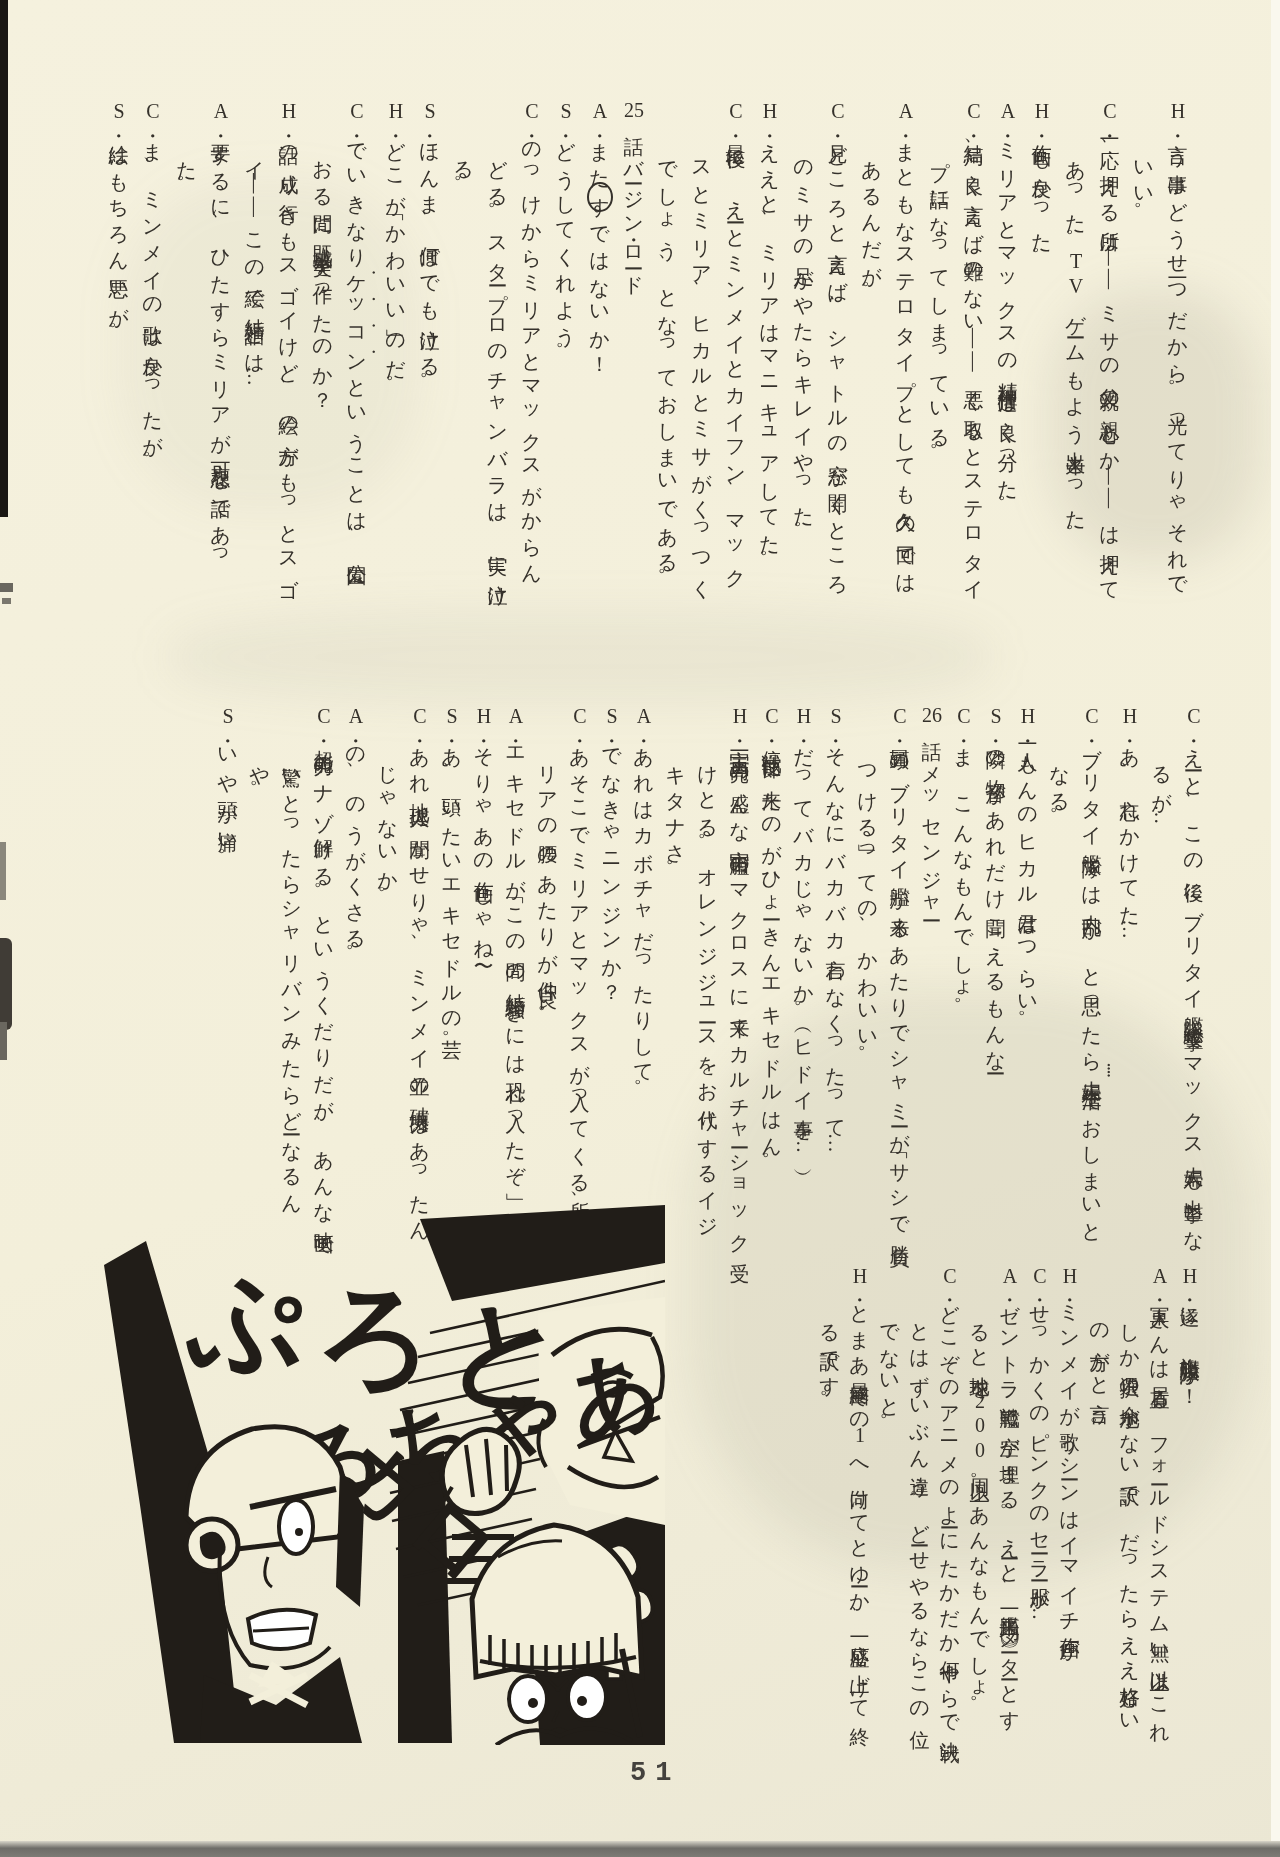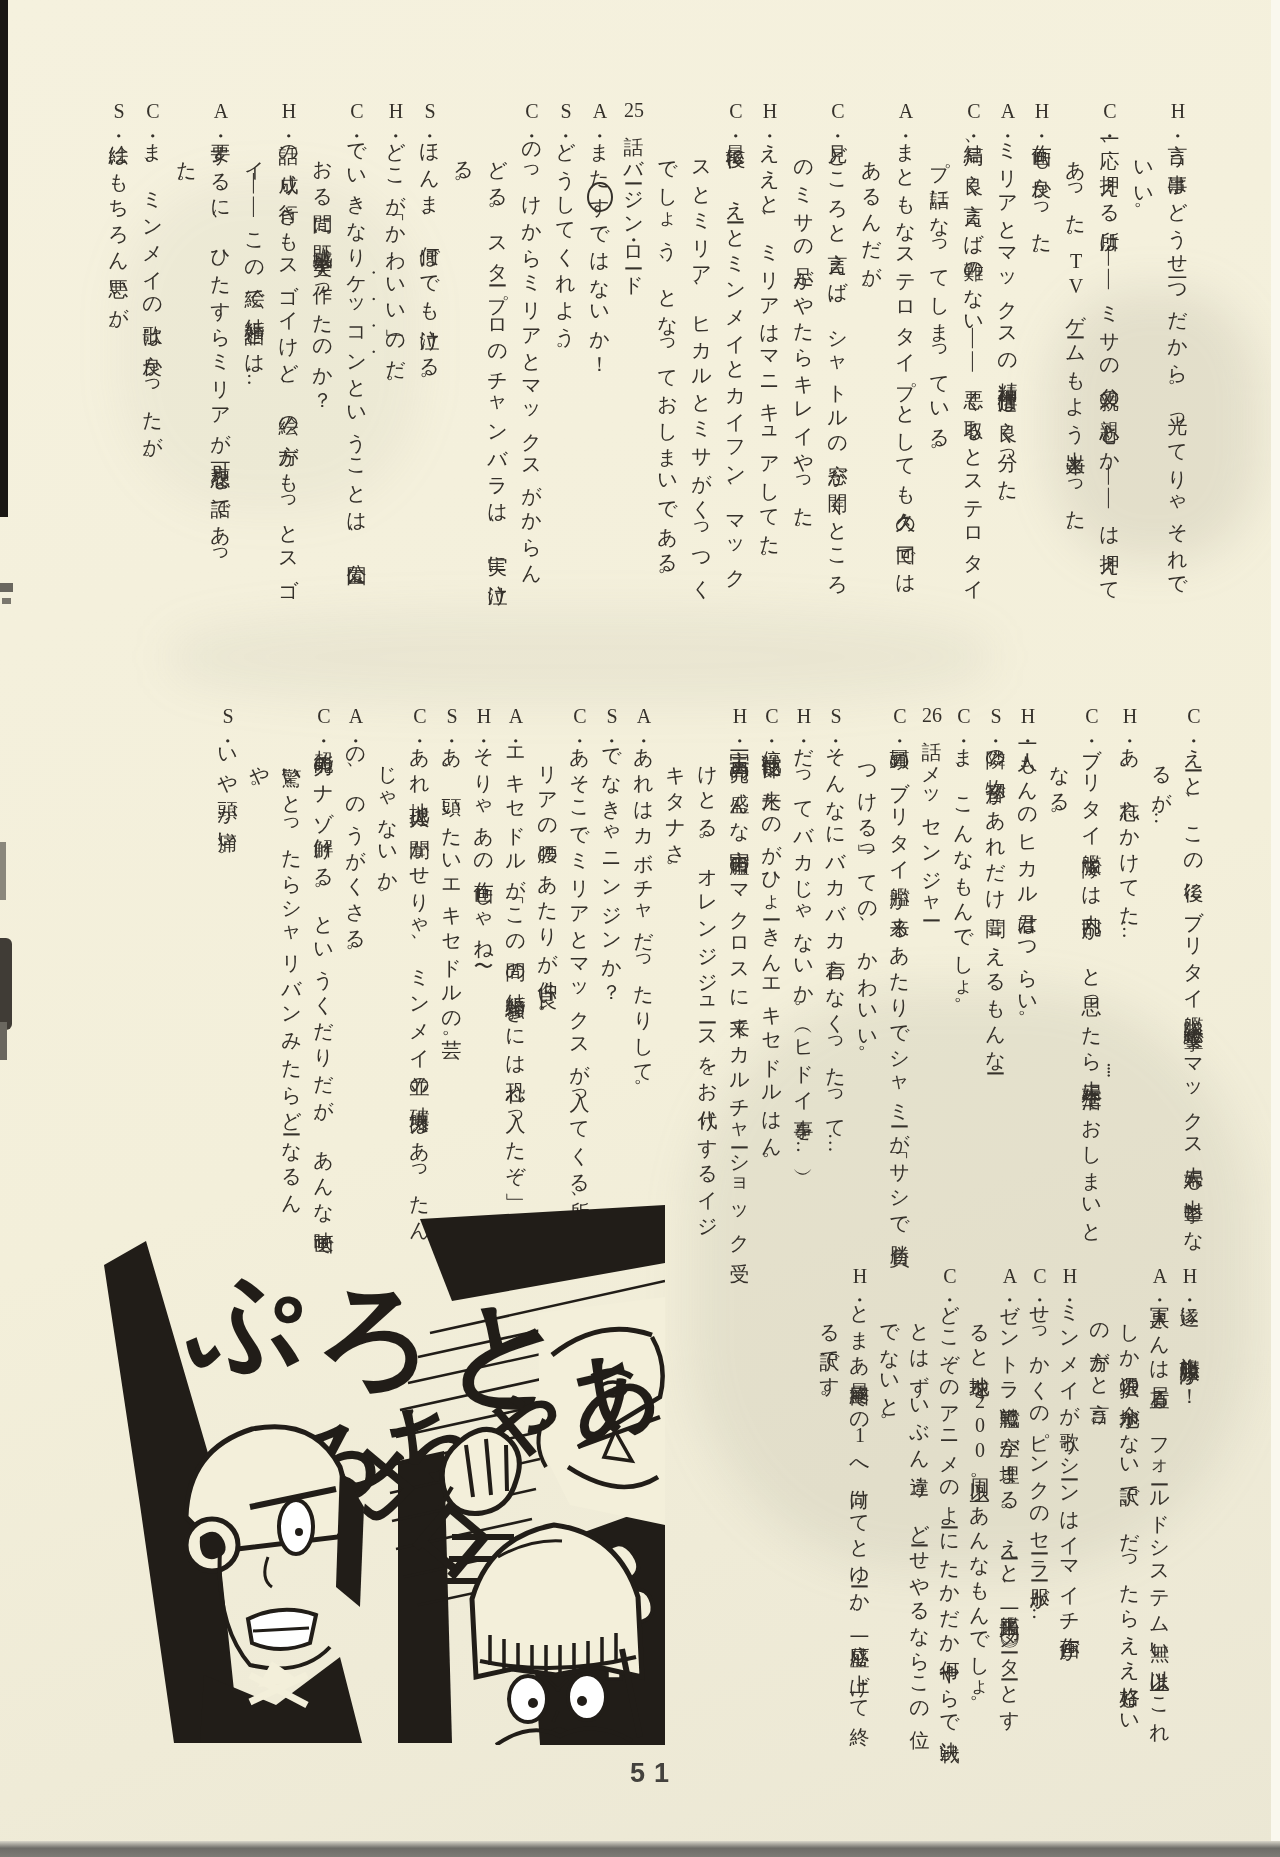--- a/index.html
+++ b/index.html
@@ -23,21 +23,21 @@
   #block-bottom { top:1265px; right:75px; height:470px; font-size:20px; line-height:30px; letter-spacing:2.3px; }
   #block-bottom .line { padding-top:45px; text-indent:-45px; }
   .ep-header { padding-top:0; text-indent:0; margin:0 5px; }
   .up { text-orientation: upright; }
   .ep-header .up { text-combine-upright: all; }
   .emph { -webkit-text-emphasis: filled dot; text-emphasis: filled dot; }
   .circ { border:2px solid #35312b; border-radius:50%; }
   
   .pagenum {
     position:absolute; left:630px; top:1758px; z-index:3;
-    font-family:Liberation Sans, sans-serif;
+    font-family:Liberation Mono, monospace;
     font-weight:bold; font-size:27px; letter-spacing:9px; color:#44423e;
   }
   
   .edge-left-line { position:absolute; left:0; top:0; width:8px; height:517px; background:#1a1713; z-index:4; }
   .edge-mark { position:absolute; z-index:4; }
   .m1 { left:0; top:583px; width:13px; height:9px;  background:#6a675f; }
   .m2 { left:2px; top:598px; width:9px; height:6px; background:#7a776d; }
   .m3 { left:0; top:842px; width:6px; height:58px;  background:#8a877c; }
   .m4 { left:0; top:938px; width:12px; height:92px; background:#403c36; border-radius:0 6px 6px 0; }
   .m5 { left:0; top:1022px; width:7px; height:38px; background:#6a675f; }

